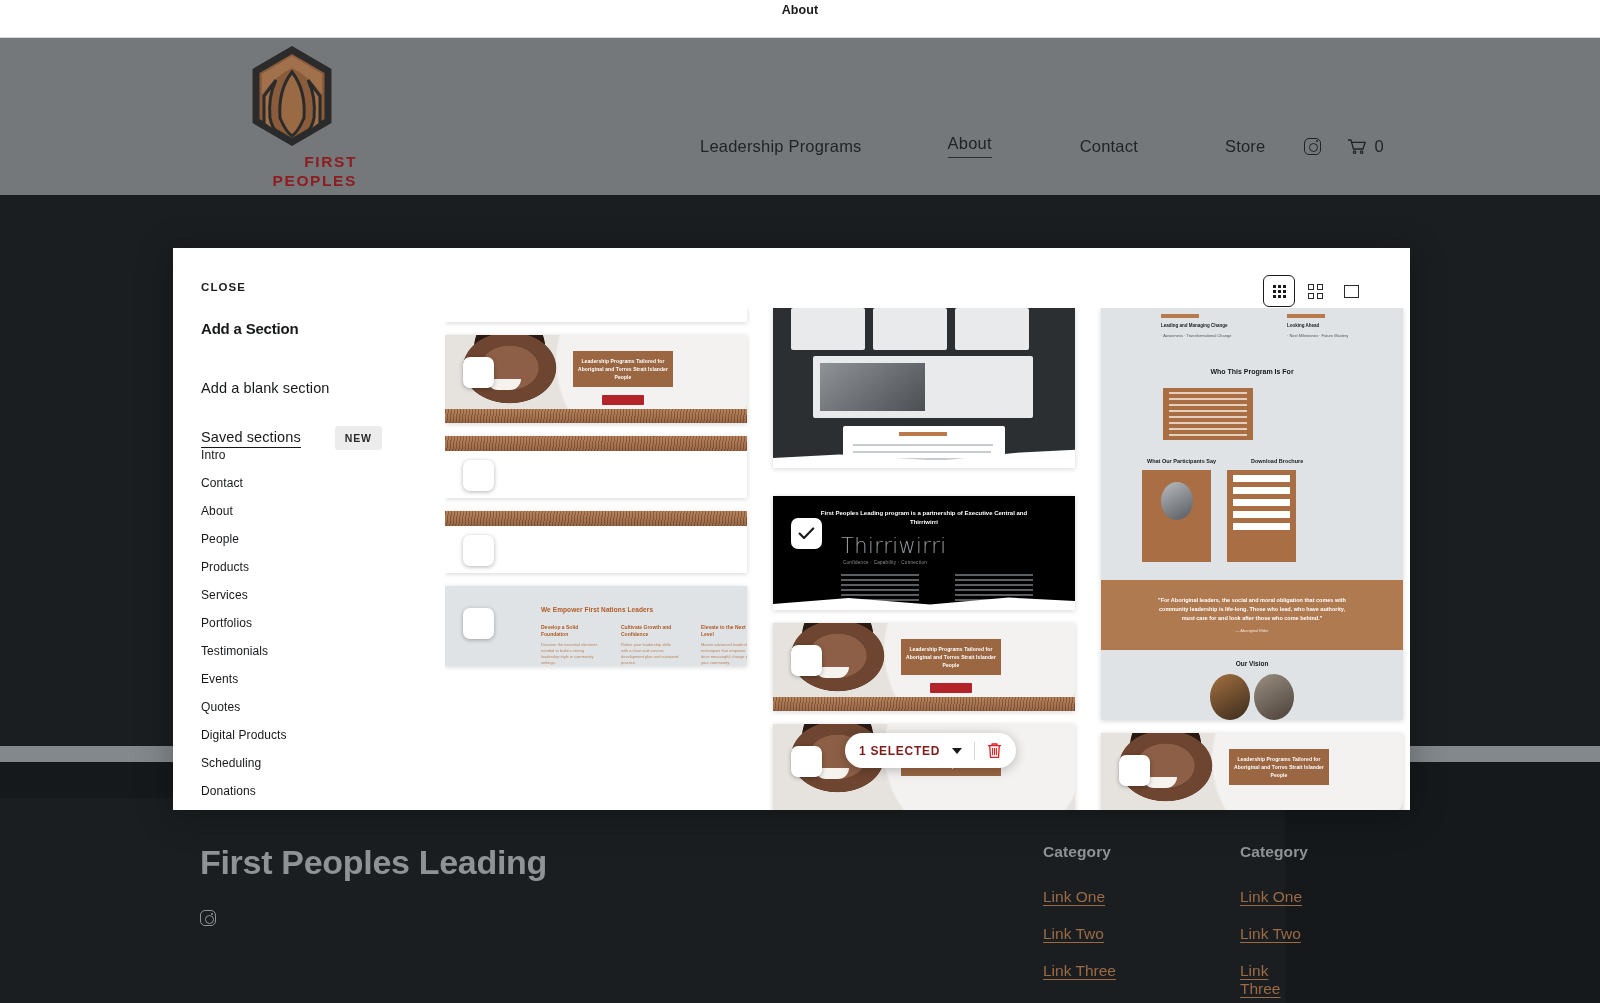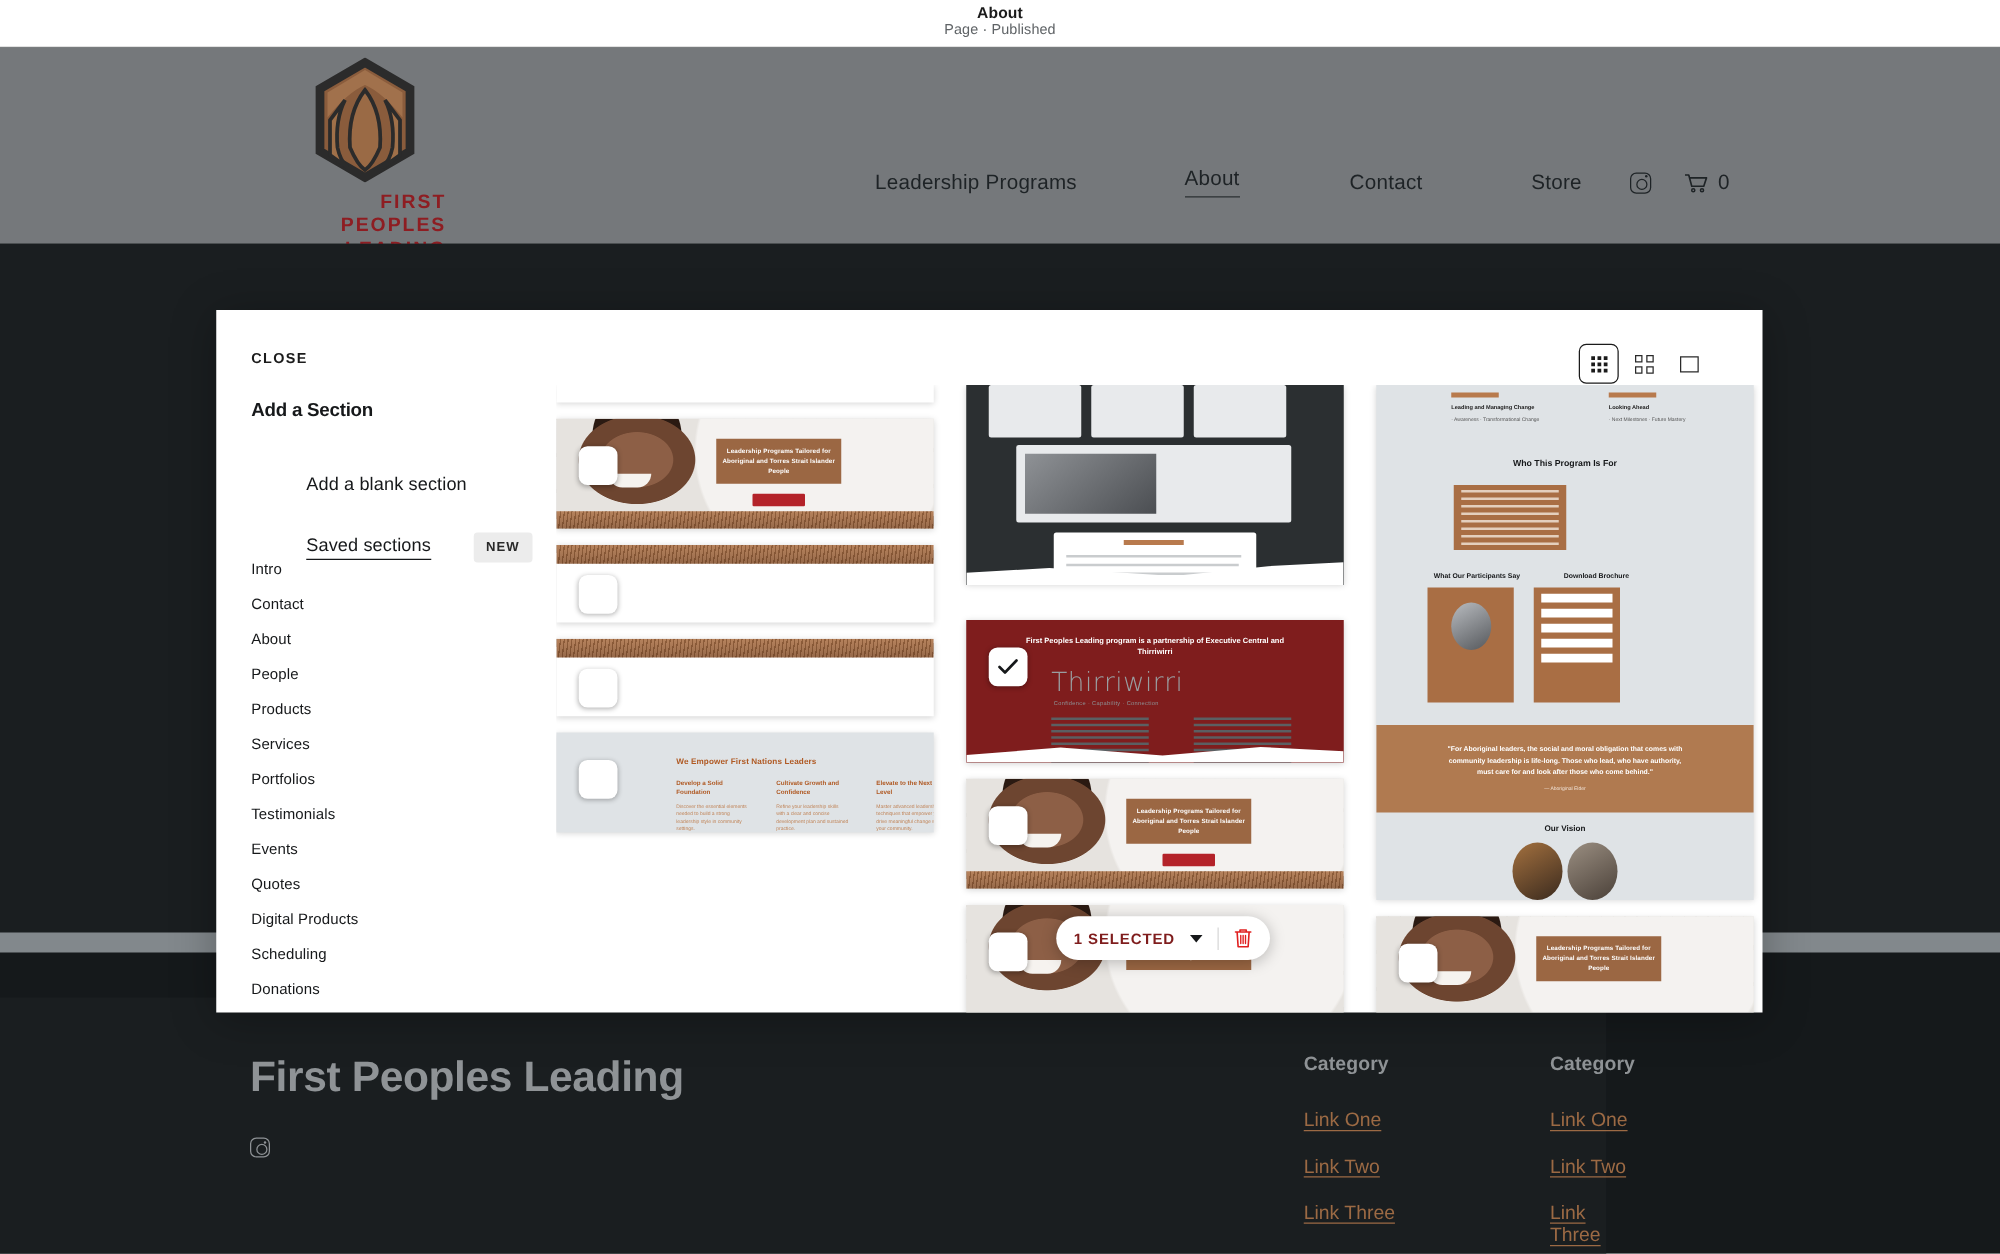--- a/index.html
+++ b/index.html
@@ -101,21 +101,21 @@
   .dot9 { display: grid; grid-template-columns: repeat(3, 3px); gap: 2px; }
   .dot9 i { width: 3px; height: 3px; background: #1b1b1b; display: block; }
   .sq4 { display: grid; grid-template-columns: repeat(2, 6px); gap: 3px; }
   .sq4 i { width: 6px; height: 6px; border: 1.4px solid #2a2a2a; display: block; }
   .sq1 { width: 15px; height: 13px; border: 1.5px solid #2a2a2a; }
 
   .modal-title { position: absolute; left: 28px; top: 72px; font-size: 15px; font-weight: bold; color: #16181a; letter-spacing: -.2px; }
   .side-links { position: absolute; left: 28px; top: 132px; width: 230px; }
   .side-link-row { display: flex; align-items: center; }
   .side-link {
-    font-size: 14.5px; color: #16181a; letter-spacing: .1px; padding-bottom: 2px; margin-left: 44px;
+    font-size: 14.5px; color: #16181a; letter-spacing: .1px; padding-bottom: 2px;
   }
   .side-link.underlined { border-bottom: 1.3px solid #16181a; }
   .badge-new {
     margin-left: 34px; background: #ececec; color: #2a2a2a; font-size: 10.5px;
     font-weight: bold; letter-spacing: .8px; padding: 6px 10px; border-radius: 3px;
   }
   .gap-28 { height: 28px; }
   .section-list { position: absolute; left: 28px; top: 200px; width: 230px; }
   .section-list li { list-style: none; font-size: 12px; color: #16181a; margin-bottom: 14px; letter-spacing: .1px; }
 
@@ -177,21 +177,21 @@
   .darksec { background: #2b2f31; position: relative; }
   .darksec .minicards { position:absolute; left:18px; top:0; display:flex; gap:8px; }
   .darksec .mc { width:74px; height:42px; background:#e8eaec; border-radius:2px; }
   .darksec .video { position:absolute; left:40px; top:48px; width:220px; height:62px; background:#e8eaec; border-radius:2px; }
   .darksec .video .img { position:absolute; left:7px; top:7px; width:105px; height:48px; background:linear-gradient(140deg,#8f9296,#4b4e52); }
   .darksec .whitebox { position:absolute; left:70px; top:118px; width:162px; height:60px; background:#fff; border-radius:2px; }
   .darksec .whitebox .pill { position:absolute; left:56px; top:6px; width:48px; height:4px; background:#b87a4d; }
   .darksec .whitebox .ln { position:absolute; left:10px; height:2px; background:#c9ccce; }
   .darksec .wavebot { position:absolute; left:0; bottom:0; width:100%; height:26px; background:#fff; clip-path: polygon(0 62%, 22% 48%, 55% 72%, 80% 42%, 100% 30%, 100% 100%, 0 100%); }
 
-  .partner { background:#7f1d1d; position:relative;margin-top:28px; }
+  .partner { background:#000000; position:relative;margin-top:28px; }
   .partner .ptitle {
     position:absolute; left:50%; transform:translateX(-50%); top:13px; width:220px; text-align:center;
     color:#fff; font-size:6px; font-weight:bold; line-height:9px;
   }
   .partner .thirri {
     position:absolute; left:68px; top:38px; color:#9a9ea1; font-size:21px; letter-spacing:.4px;
     font-family:"DejaVu Sans", sans-serif; font-weight:300;
   }
   .partner .tsub { position:absolute; left:70px; top:64px; color:#8d9194; font-size:4.5px; letter-spacing:.3px; }
   .partner .tcols { position:absolute; left:68px; top:78px; display:flex; gap:36px; }
@@ -238,21 +238,20 @@
   .sel-div { width:1px; height:18px; background:#d8d8d8; }
   .trash svg { display:block; }
 </style>
 </head>
 <body>
 
 <div id="root">
 
   <div class="editor-bar">
     <div class="title">About</div>
-    <div class="subtitle">Page · Published</div>
   </div>
 
   <div class="site">
 
     <div class="site-header">
       <div class="logo-wrap">
         <svg class="logo-hex" viewBox="0 0 88 100">
           <polygon points="44,4 80,25 80,75 44,96 8,75 8,25" fill="#96apx" stroke="#2b2b2b" stroke-width="7" style="fill:#8a5c3c"></polygon>
           <path d="M44,10 L74,28 L74,48 Q58,28 44,22 Q30,28 14,48 L14,28 Z" fill="#a1714c"></path>
           <path d="M44,26 Q58,44 56,72 Q50,86 44,90 Q38,86 32,72 Q30,44 44,26 Z" fill="#9a6a45" stroke="#2b2b2b" stroke-width="3"></path>

